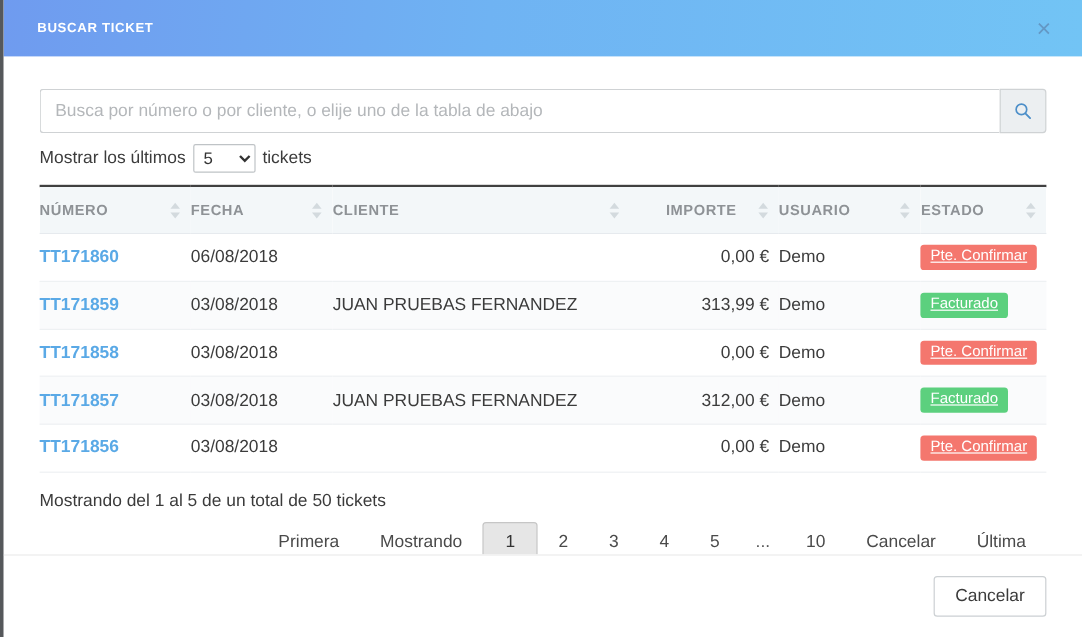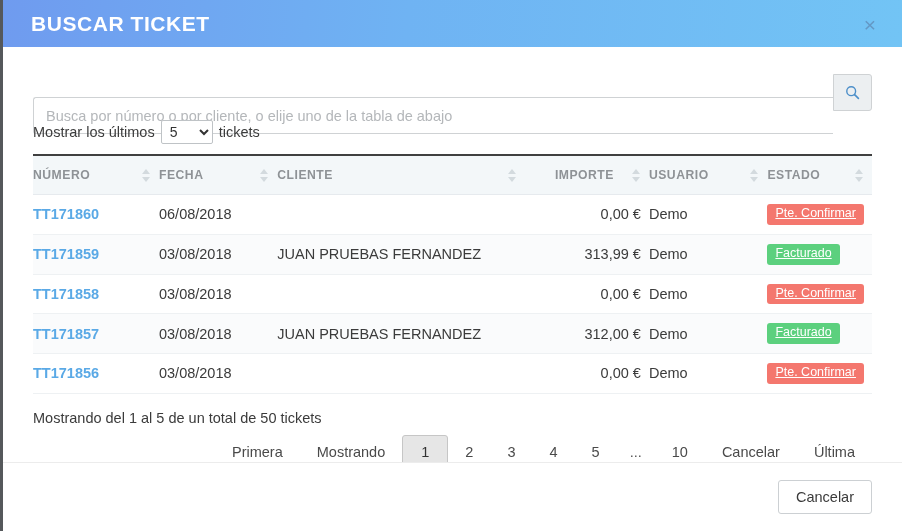--- a/index.html
+++ b/index.html
@@ -31,21 +31,21 @@
     height: 47px;
     flex: 0 0 47px;
     background: linear-gradient(95deg, #6f9bef 0%, #6fb3f3 45%, #72c4f5 100%);
     display: flex;
     align-items: center;
     padding: 0 18px 0 28px;
     position: relative;
   }
   #modal-title {
     color: #ffffff;
-    font-size: 21px;
+    font-size: 11px;
     font-weight: bold;
     letter-spacing: .55px;
     text-align: center;
   }
   #close-btn {
     position: absolute;
     right: 26px; top: 50%;
     transform: translateY(-50%);
     color: #5f8ab5;
     font-size: 21px;
@@ -77,21 +77,20 @@
     height: 37px;
     border: 1px solid #cfd2d4;
     border-right: none;
     border-radius: 3px 0 0 3px;
     padding: 0 12px;
     font-size: 14.5px;
     color: #737373;
     font-family: "Liberation Sans", sans-serif;
     outline: none;
     background: #fff;
-    margin-top: 23px;
   }
   #search-input::placeholder { color: #b4b7ba; }
   #search-button {
     width: 39px;
     height: 37px;
     border: 1px solid #cfd2d4;
     border-radius: 0 3px 3px 0;
     background: #eceff1;
     display: flex;
     align-items: center;

